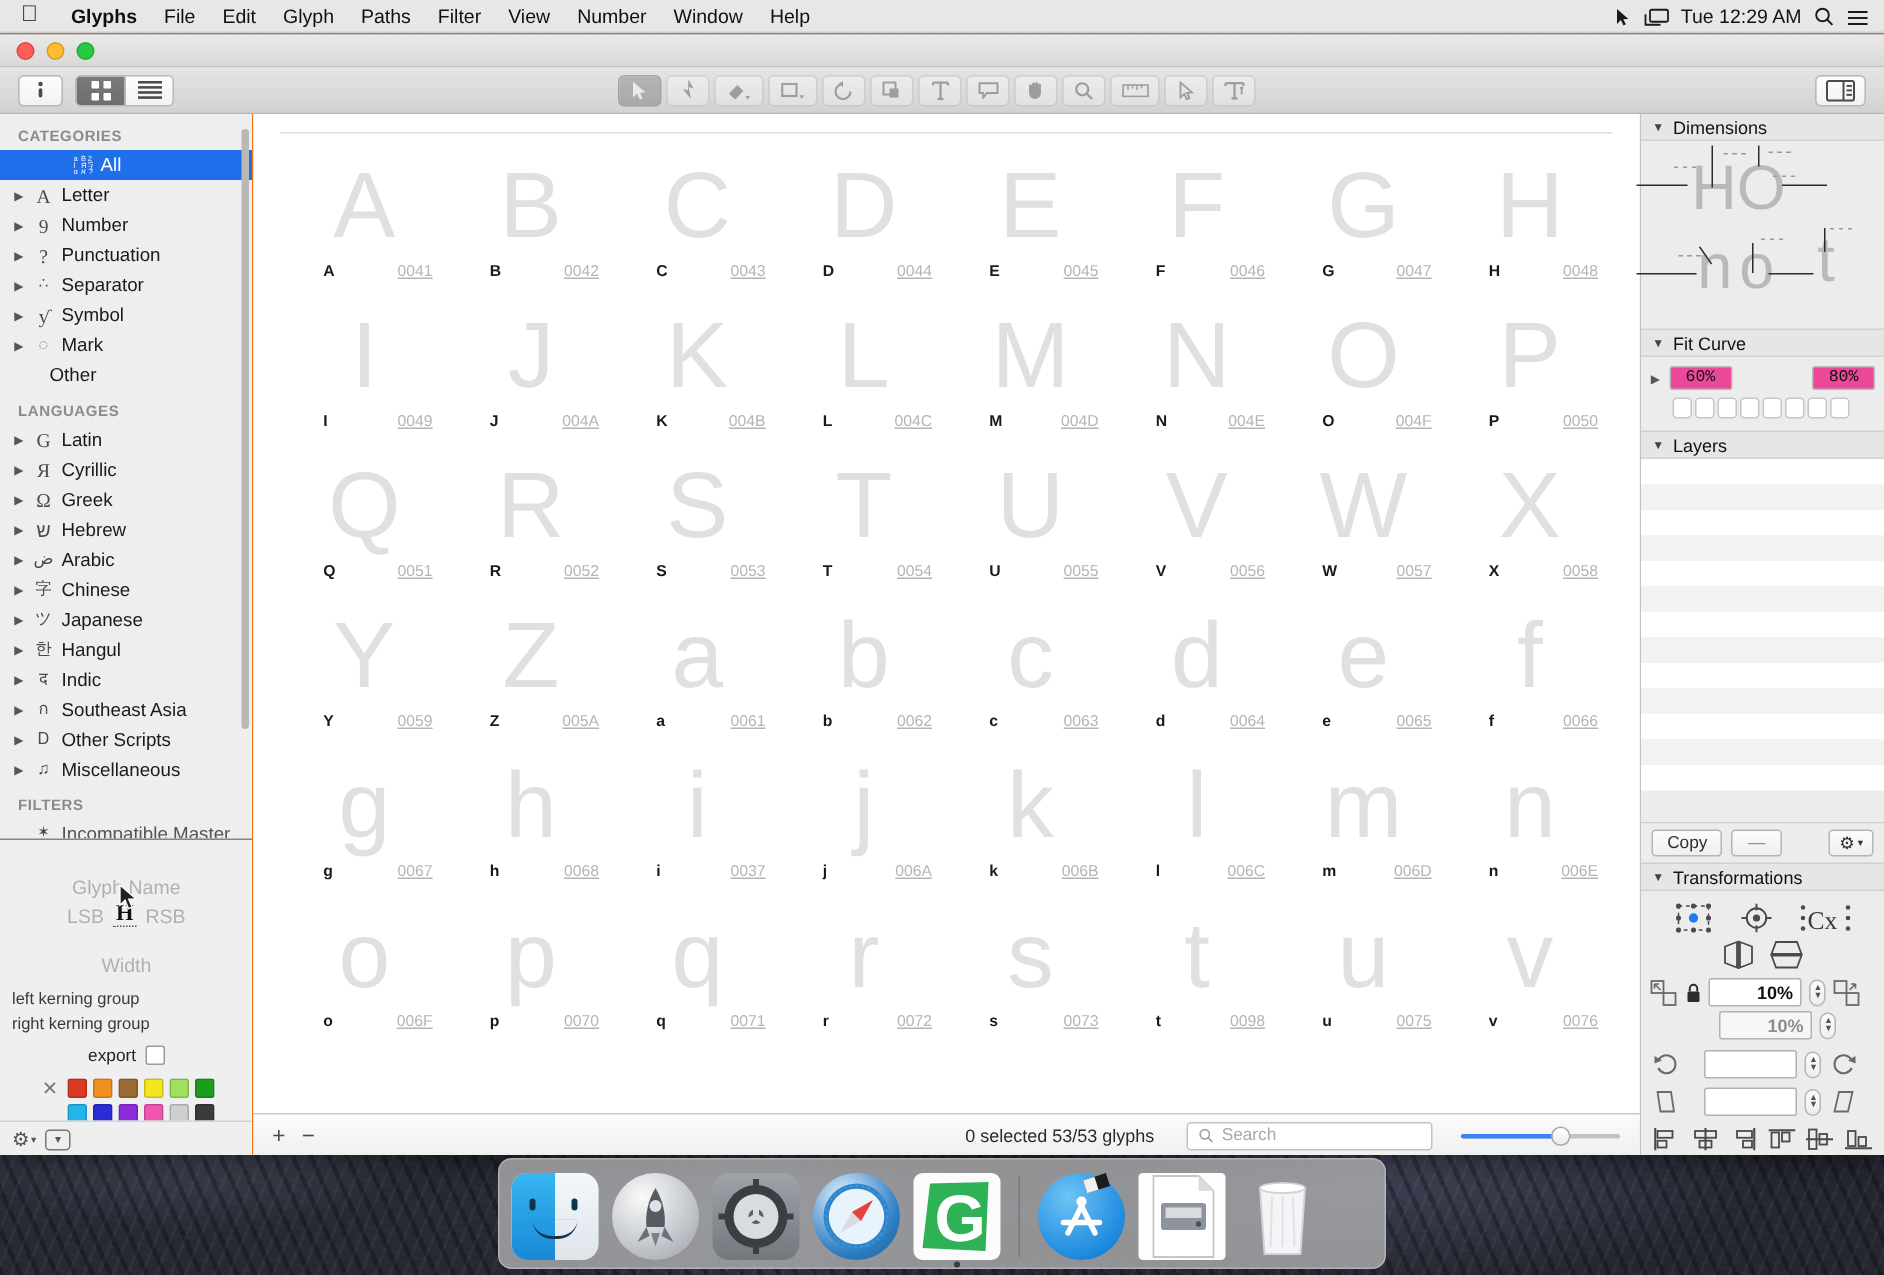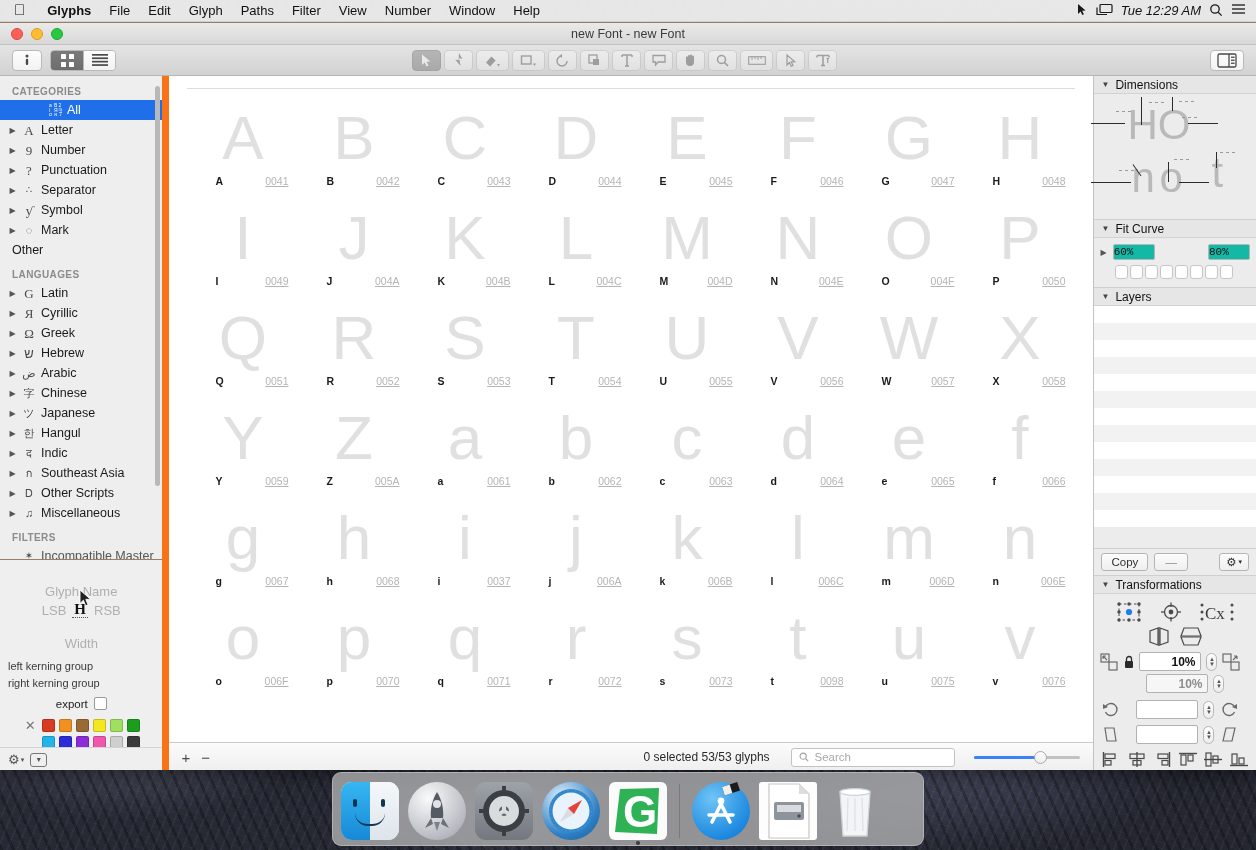--- a/index.html
+++ b/index.html
@@ -37,21 +37,21 @@
     position: absolute; top:0; left:0; width: 1256px; height: 22px;
     background: rgba(248,248,248,0.93);
     display: flex; align-items: center;
     font-size: 13px; color: #101010;
     z-index: 60;
     border-bottom: 1px solid rgba(0,0,0,0.10);
   }
   #menubar .apple { padding: 0 13px 0 14px; font-size: 15px; line-height: 1; position: relative; top:-1px;}
   #menubar .mitem { padding: 0 9px; line-height: 22px; white-space: nowrap; }
   #menubar .mitem.bold { font-weight: bold; }
-  #menubar .right { margin-left: auto; display: flex; align-items: flex-start; padding-right: 10px; gap: 8px; font-style: italic;}
+  #menubar .right { margin-left: auto; display: flex; align-items: flex-end; padding-right: 10px; gap: 8px;}
   #menubar .right .mi { font-size: 13px; color:#121212; display:flex; align-items:center;}
 
   
   #window {
     position: absolute; left: 0; top: 22px; width: 1256px; height: 748px;
     background: #ececec;
     box-shadow: 0 3px 22px rgba(0,0,0,0.55);
     overflow: hidden;
     border-top: 1px solid #9a7f63;
   }
@@ -99,21 +99,21 @@
   #tb-tools .tbtn { width: 29px; }
   #tb-tools .tbtn.wide { width: 33px; }
   #tb-right { margin-left:auto; padding-right: 12px; }
   #tb-right .tbtn { width: 34px; }
 
   
   #body { display: flex; height: calc(748px - 22px - 31px); }
 
   
   #sidebar {
-    width: 173px; background: #eeeeee; border-right: 7px solid #f97316;
+    width: 173px; background: #eeeeee; border-right: 1px solid #f97316;
     display: flex; flex-direction: column; position: relative;
   }
   #sidelist { flex: 1; overflow: hidden; padding-top: 4px; position: relative; }
   .sect-hdr {
     font-size: 10px; font-weight: bold; color: #8b8b8b; letter-spacing: 0.4px;
     padding: 6px 0 3px 12px; text-transform: uppercase;
   }
   .srow {
     display: flex; align-items: center; height: 20px; font-size: 12.5px; color: #1a1a1a;
     padding-left: 6px; position: relative;
@@ -123,21 +123,21 @@
     width: 13px; text-align: center; font-size: 8px; color: #555; flex: none;
   }
   .srow.sel .tri { color: #fff; }
   .srow .gi {
     width: 20px; text-align: center; flex: none; font-size: 13px; color: #4a4a4a;
     line-height: 1;
   }
   .srow.sel .gi { color: #fff; }
   .srow .lbl { padding-left: 2px; white-space: nowrap; }
   .srow.nochild .tri { visibility: hidden; }
-  .srow.plainother { padding-left: 10px; }
+  .srow.plainother { padding-left: 31px; }
 
   .sb-scroll {
     position: absolute; right: 2px; top: 10px; width: 5px; height: 400px;
     background: #b8b8b8; border-radius: 3px;
   }
 
   
   #inspector {
     height: 212px; border-top: 1px solid #9a7f63; background: #efefef;
     padding: 6px 0 0 0; position: relative;
@@ -215,22 +215,22 @@
   .rp-dim { height: 126px; position: relative; border-bottom:1px solid #cfcfcf; background:#ececec;}
   .dimglyph { position:absolute; font-family:"Liberation Sans",sans-serif; color:#b9b9b9; line-height:1; }
   .dimline { position:absolute; background:#2c2c2c; height:1px; }
   .dimvline { position:absolute; background:#2c2c2c; width:1px; }
   .dimdash { position:absolute; height:1px;
              background: repeating-linear-gradient(90deg,#9a9a9a 0 3px, transparent 3px 6px); }
 
   .rp-fit { border-bottom:1px solid #cfcfcf; padding: 6px 6px 8px 6px;}
   .fitrow { display:flex; align-items:center; gap:6px; }
   .fitbox {
-    background:#14b8a6; border:1px solid #b6b6b6; border-radius:2px;
-    font-family:"Liberation Mono", monospace; font-size:11px; text-align:left;
+    background:#ec4899; border:1px solid #b6b6b6; border-radius:2px;
+    font-family:"Liberation Mono", monospace; font-size:11px; text-align:center;
     width: 42px; height:16px; line-height:15px; color:#111;
   }
   .fitcells { display:flex; gap:2px; margin-top:5px; padding-left:15px;}
   .fitcell { width:13px; height:14px; background:#fff; border:1px solid #c6c6c6; border-radius:3px;}
 
   .rp-layers { flex: 1; border-bottom:1px solid #cfcfcf; overflow:hidden; }
   .lrow { height: 17px; }
   .lrow:nth-child(odd){ background: #ffffff; }
   .lrow:nth-child(even){ background: #f2f2f2; }
 
@@ -327,21 +327,20 @@
 </div>
 
 <div id="window">
 
   <div id="titlebar">
     <div class="traffic">
       <div class="tl red"></div>
       <div class="tl yellow"></div>
       <div class="tl green"></div>
     </div>
-    <div id="wintitle">new Font - new Font</div>
   </div>
 
   <div id="toolbar">
     <div id="tb-left">
       <div class="tbtn" id="tb-info">
         <svg width="12" height="14" viewBox="0 0 12 14">
             <circle cx="6" cy="3" r="1.5" fill="#4a4a4a"></circle>
             <rect x="4.8" y="5.8" width="2.4" height="6.2" rx="1.1" fill="#4a4a4a"></rect>
           </svg>
       </div>

